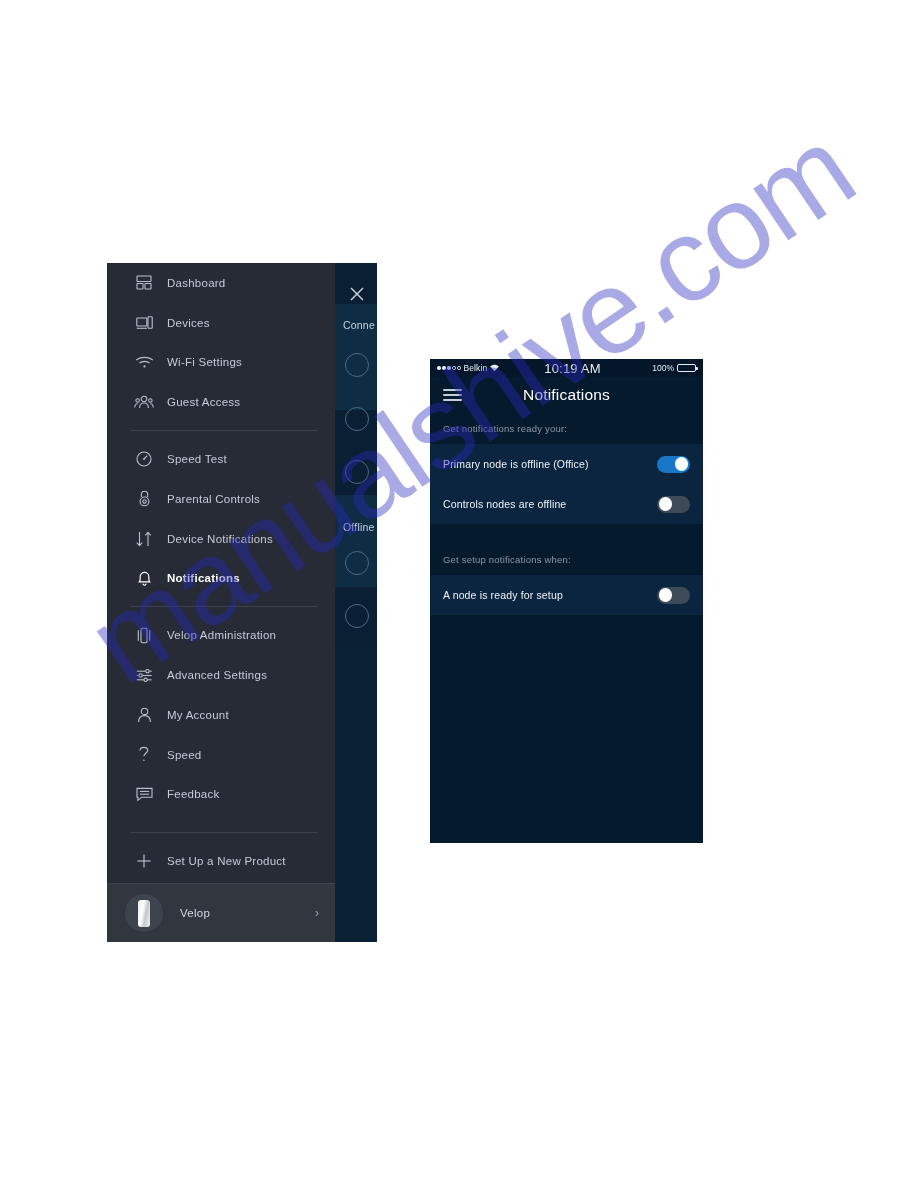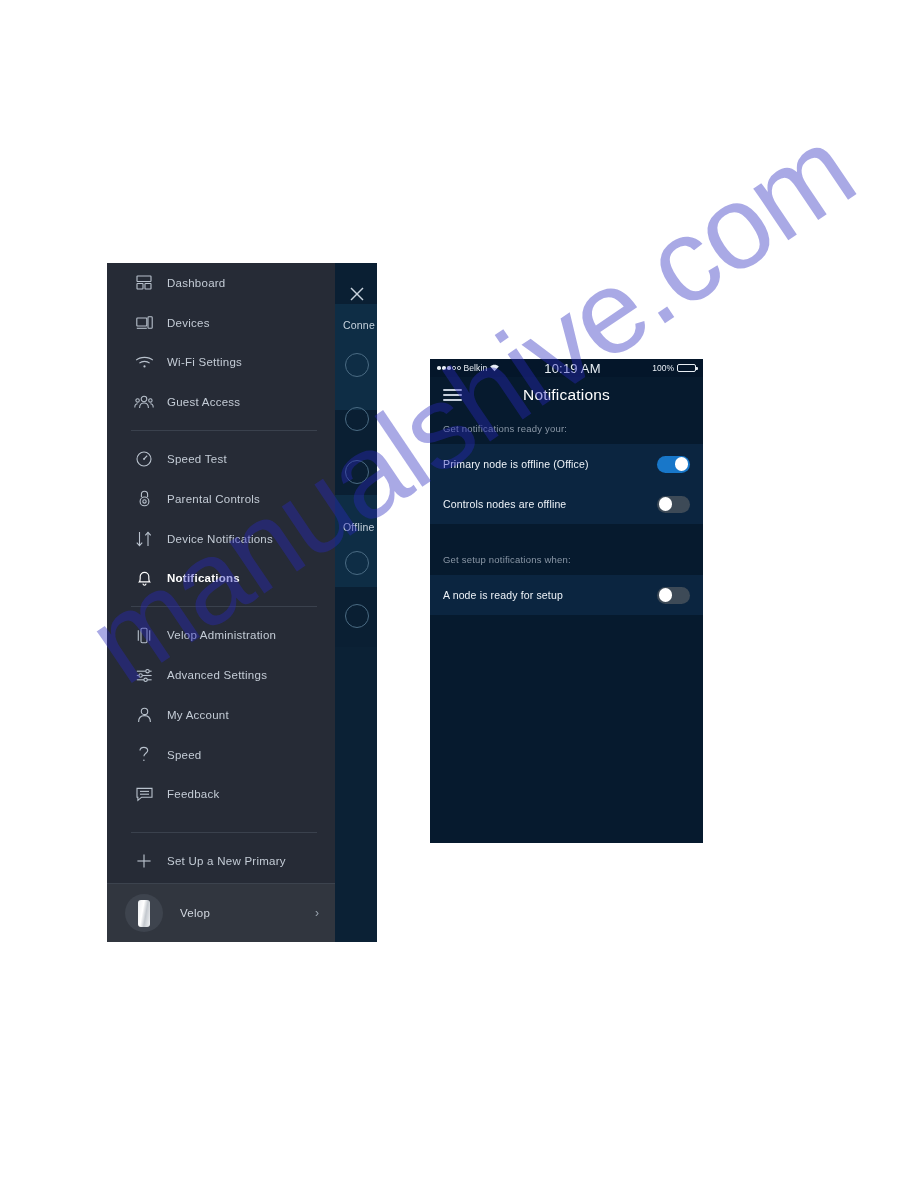--- a/index.html
+++ b/index.html
@@ -535,21 +535,21 @@
       <div class="menu-gap"></div>
       <div class="menu-sep"></div>
 
       <div class="menu-item">
         <span class="menu-icon">
           <svg width="16" height="16" viewBox="0 0 16 16" fill="none" stroke="currentColor" stroke-width="1.15">
             <line x1="8" y1="1.4" x2="8" y2="14.6"></line>
             <line x1="1.4" y1="8" x2="14.6" y2="8"></line>
           </svg>
         </span>
-        <span class="menu-label">Set Up a New Primary</span>
+        <span class="menu-label">Set Up a New Product</span>
       </div>
     </div>
 
     <div class="drawer-footer">
       <span class="footer-avatar">
         <span class="footer-node"></span>
       </span>
       <span class="footer-label">Velop</span>
       <span class="footer-chevron">›</span>
     </div>

